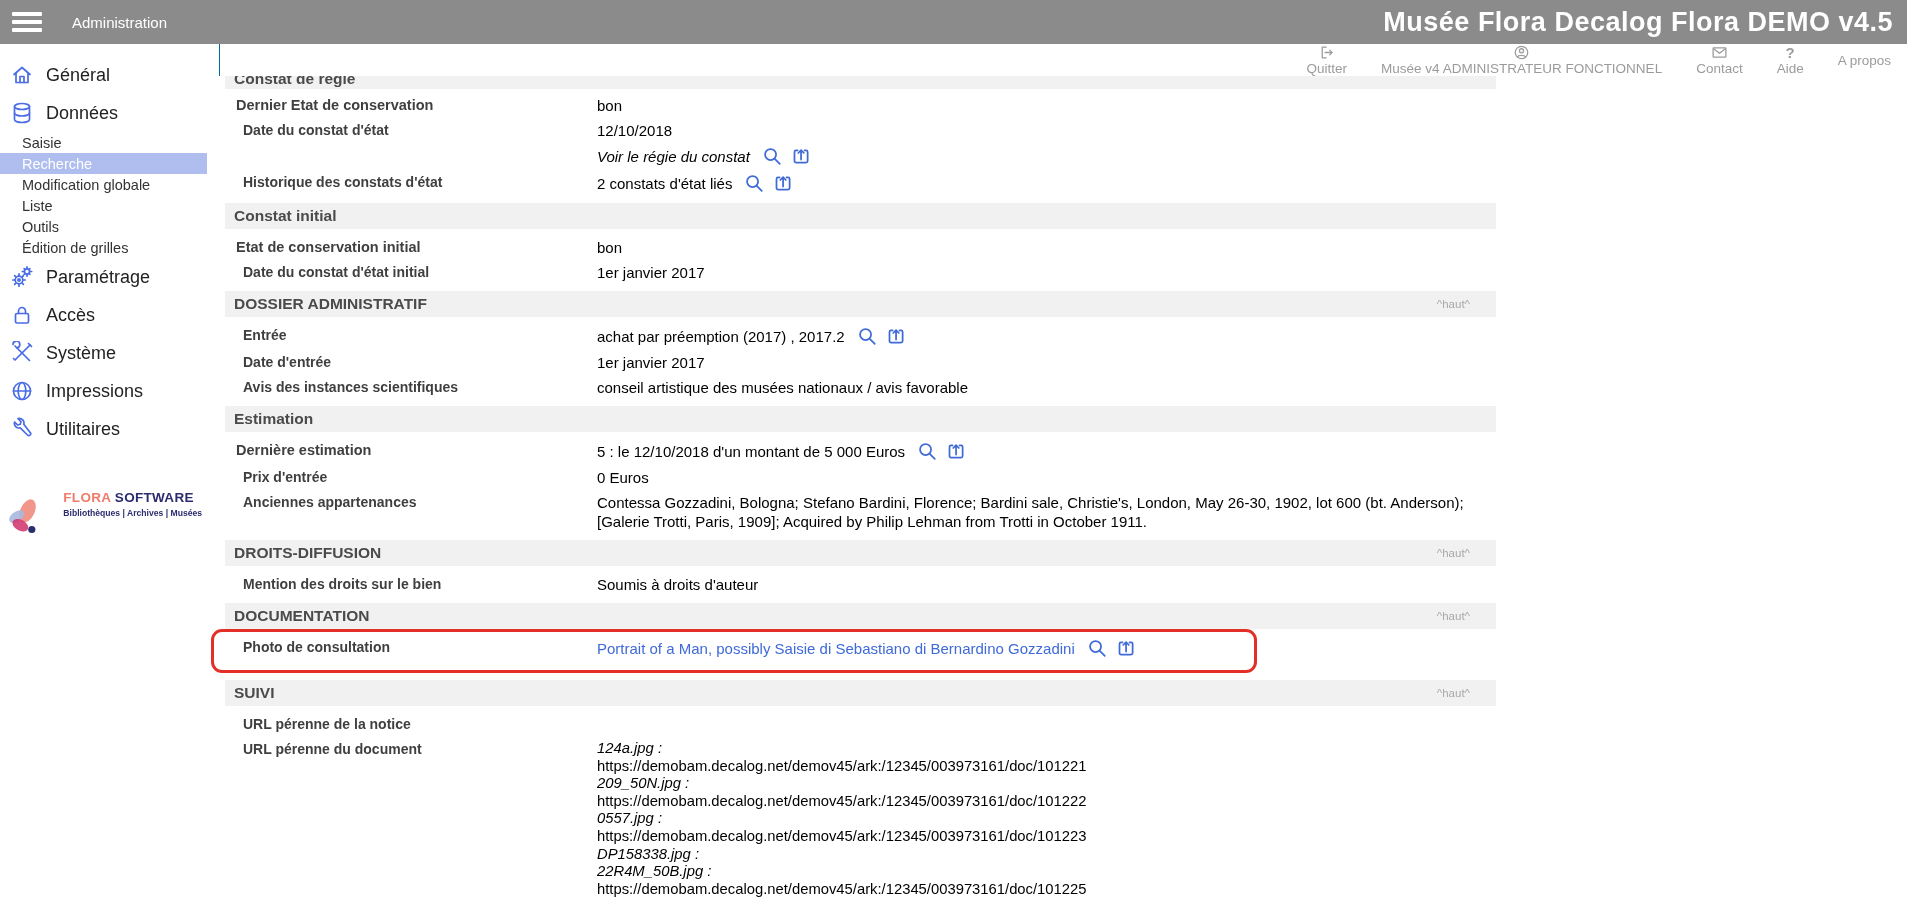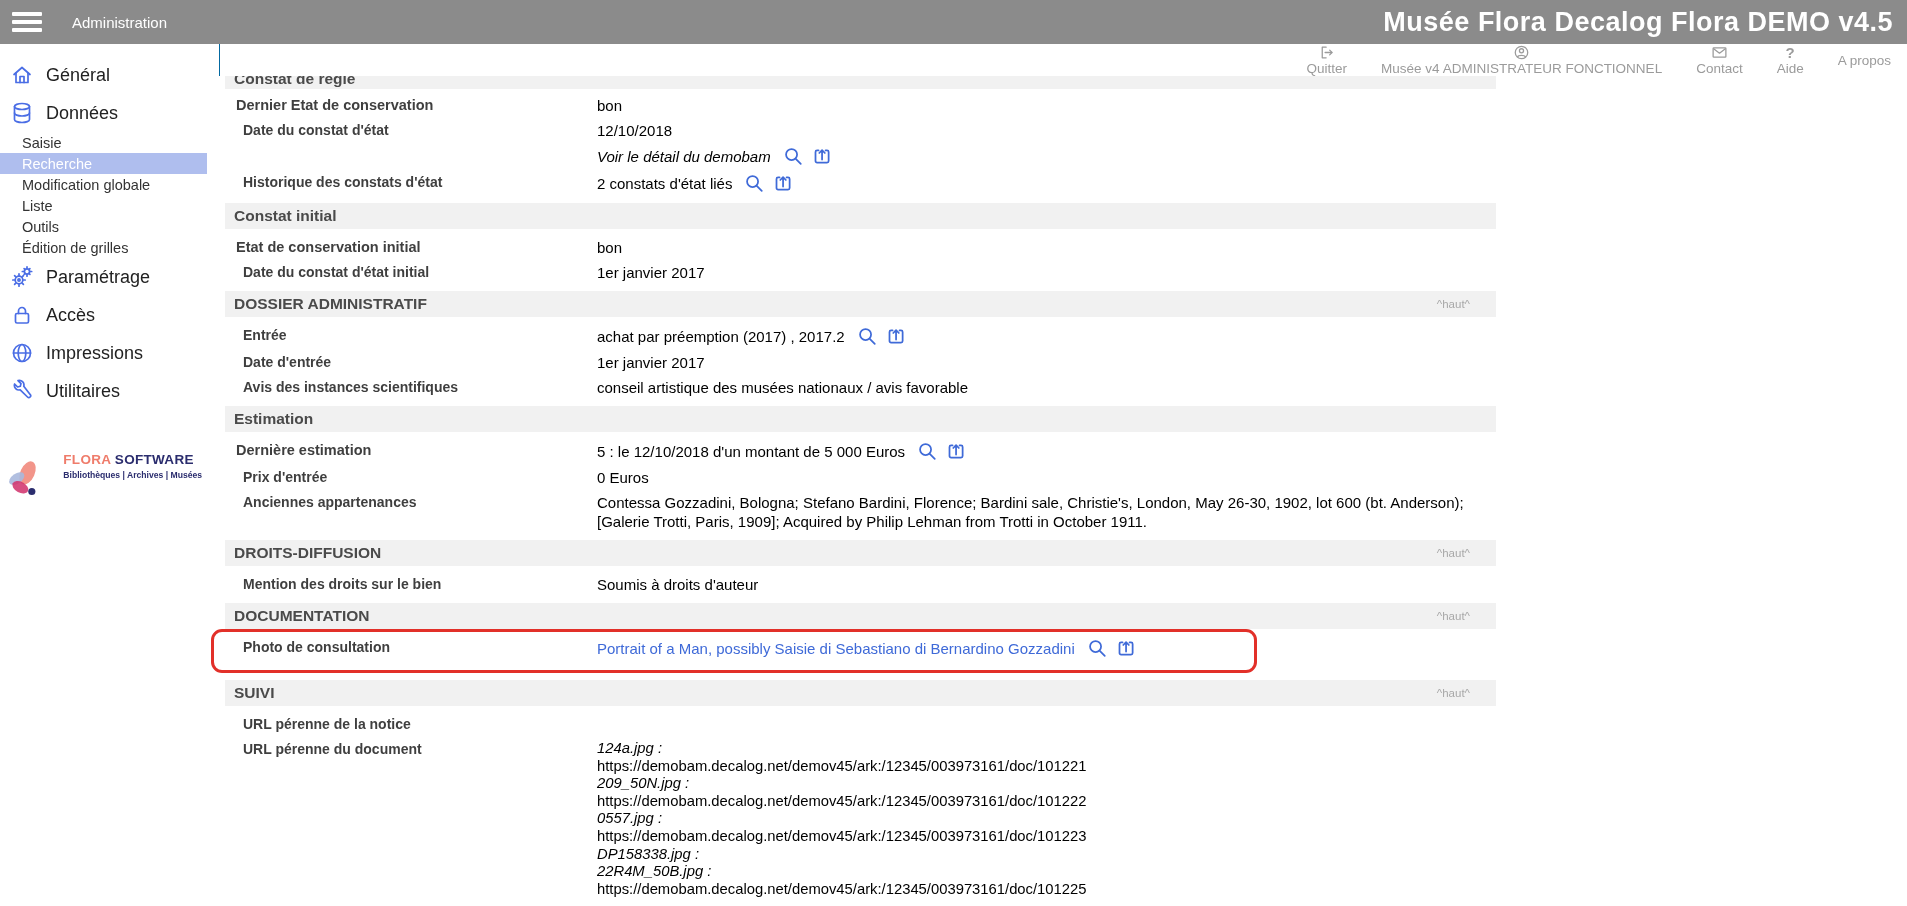--- a/index.html
+++ b/index.html
@@ -148,20 +148,29 @@
       </div>
       <div class="side-item">
         <svg viewBox="0 0 24 24">
           <rect x="5.5" y="10.5" width="13" height="9.5" rx="1.5"></rect>
           <path d="M8.5 10.5 V8 a3.5 3.5 0 0 1 7 0 v2.5"></path>
         </svg>
         <span class="side-label">Accès</span>
       </div>
       <div class="side-item">
         <svg viewBox="0 0 24 24">
+          <path d="M8 8 L19.5 19.5 M8 8 L5 5"></path>
+          <path d="M6.8 6.8 A3.4 3.4 0 1 0 3 3.4"></path>
+          <path d="M20 4 L5 19 l-1.5 -1.5"></path>
+          <path d="M18.5 2.5 l3 3"></path>
+        </svg>
+        <span class="side-label">Système</span>
+      </div>
+      <div class="side-item">
+        <svg viewBox="0 0 24 24">
           <circle cx="12" cy="12" r="8.5"></circle>
           <ellipse cx="12" cy="12" rx="3.8" ry="8.5"></ellipse>
           <path d="M3.5 12 h17"></path>
         </svg>
         <span class="side-label">Impressions</span>
       </div>
       <div class="side-item">
         <svg viewBox="0 0 24 24">
           <path d="M13.8 7.2 a4.6 4.6 0 0 0 -5.8 -5.6 l3 3 -.7 2.7 -2.7 .7 -3 -3 a4.6 4.6 0 0 0 5.6 5.8 L17.5 18 a1.8 1.8 0 0 0 2.6 -2.6 Z"></path>
         </svg>
@@ -189,21 +198,21 @@
     <div class="row">
       <div class="lbl">Dernier Etat de conservation</div>
       <div class="val"><span class="">bon</span></div>
     </div>
     <div class="row">
       <div class="lbl lvl1">Date du constat d'état</div>
       <div class="val"><span class="">12/10/2018</span></div>
     </div>
     <div class="row">
       <div class="lbl lvl1"></div>
-      <div class="val"><span class="italic ">Voir le détail du demobam</span><span class="vicons">
+      <div class="val"><span class="italic ">Voir le régie du constat</span><span class="vicons">
           <svg viewBox="0 0 24 24">
             <circle cx="9.8" cy="9.8" r="6.3"></circle>
             <path d="M14.6 14.6 L20.3 20.3"></path>
           </svg>
           <svg viewBox="0 0 24 24">
             <path d="M7.5 5 H5.8 A1.8 1.8 0 0 0 4 6.8 V17.2 A1.8 1.8 0 0 0 5.8 19 H17.2 A1.8 1.8 0 0 0 19 17.2 V6.8 A1.8 1.8 0 0 0 17.2 5 H15.5"></path>
             <path d="M11.5 15.5 V4.8 M8.3 8 L11.5 4.8 L14.7 8"></path>
           </svg>
         </span></div>
     </div>

